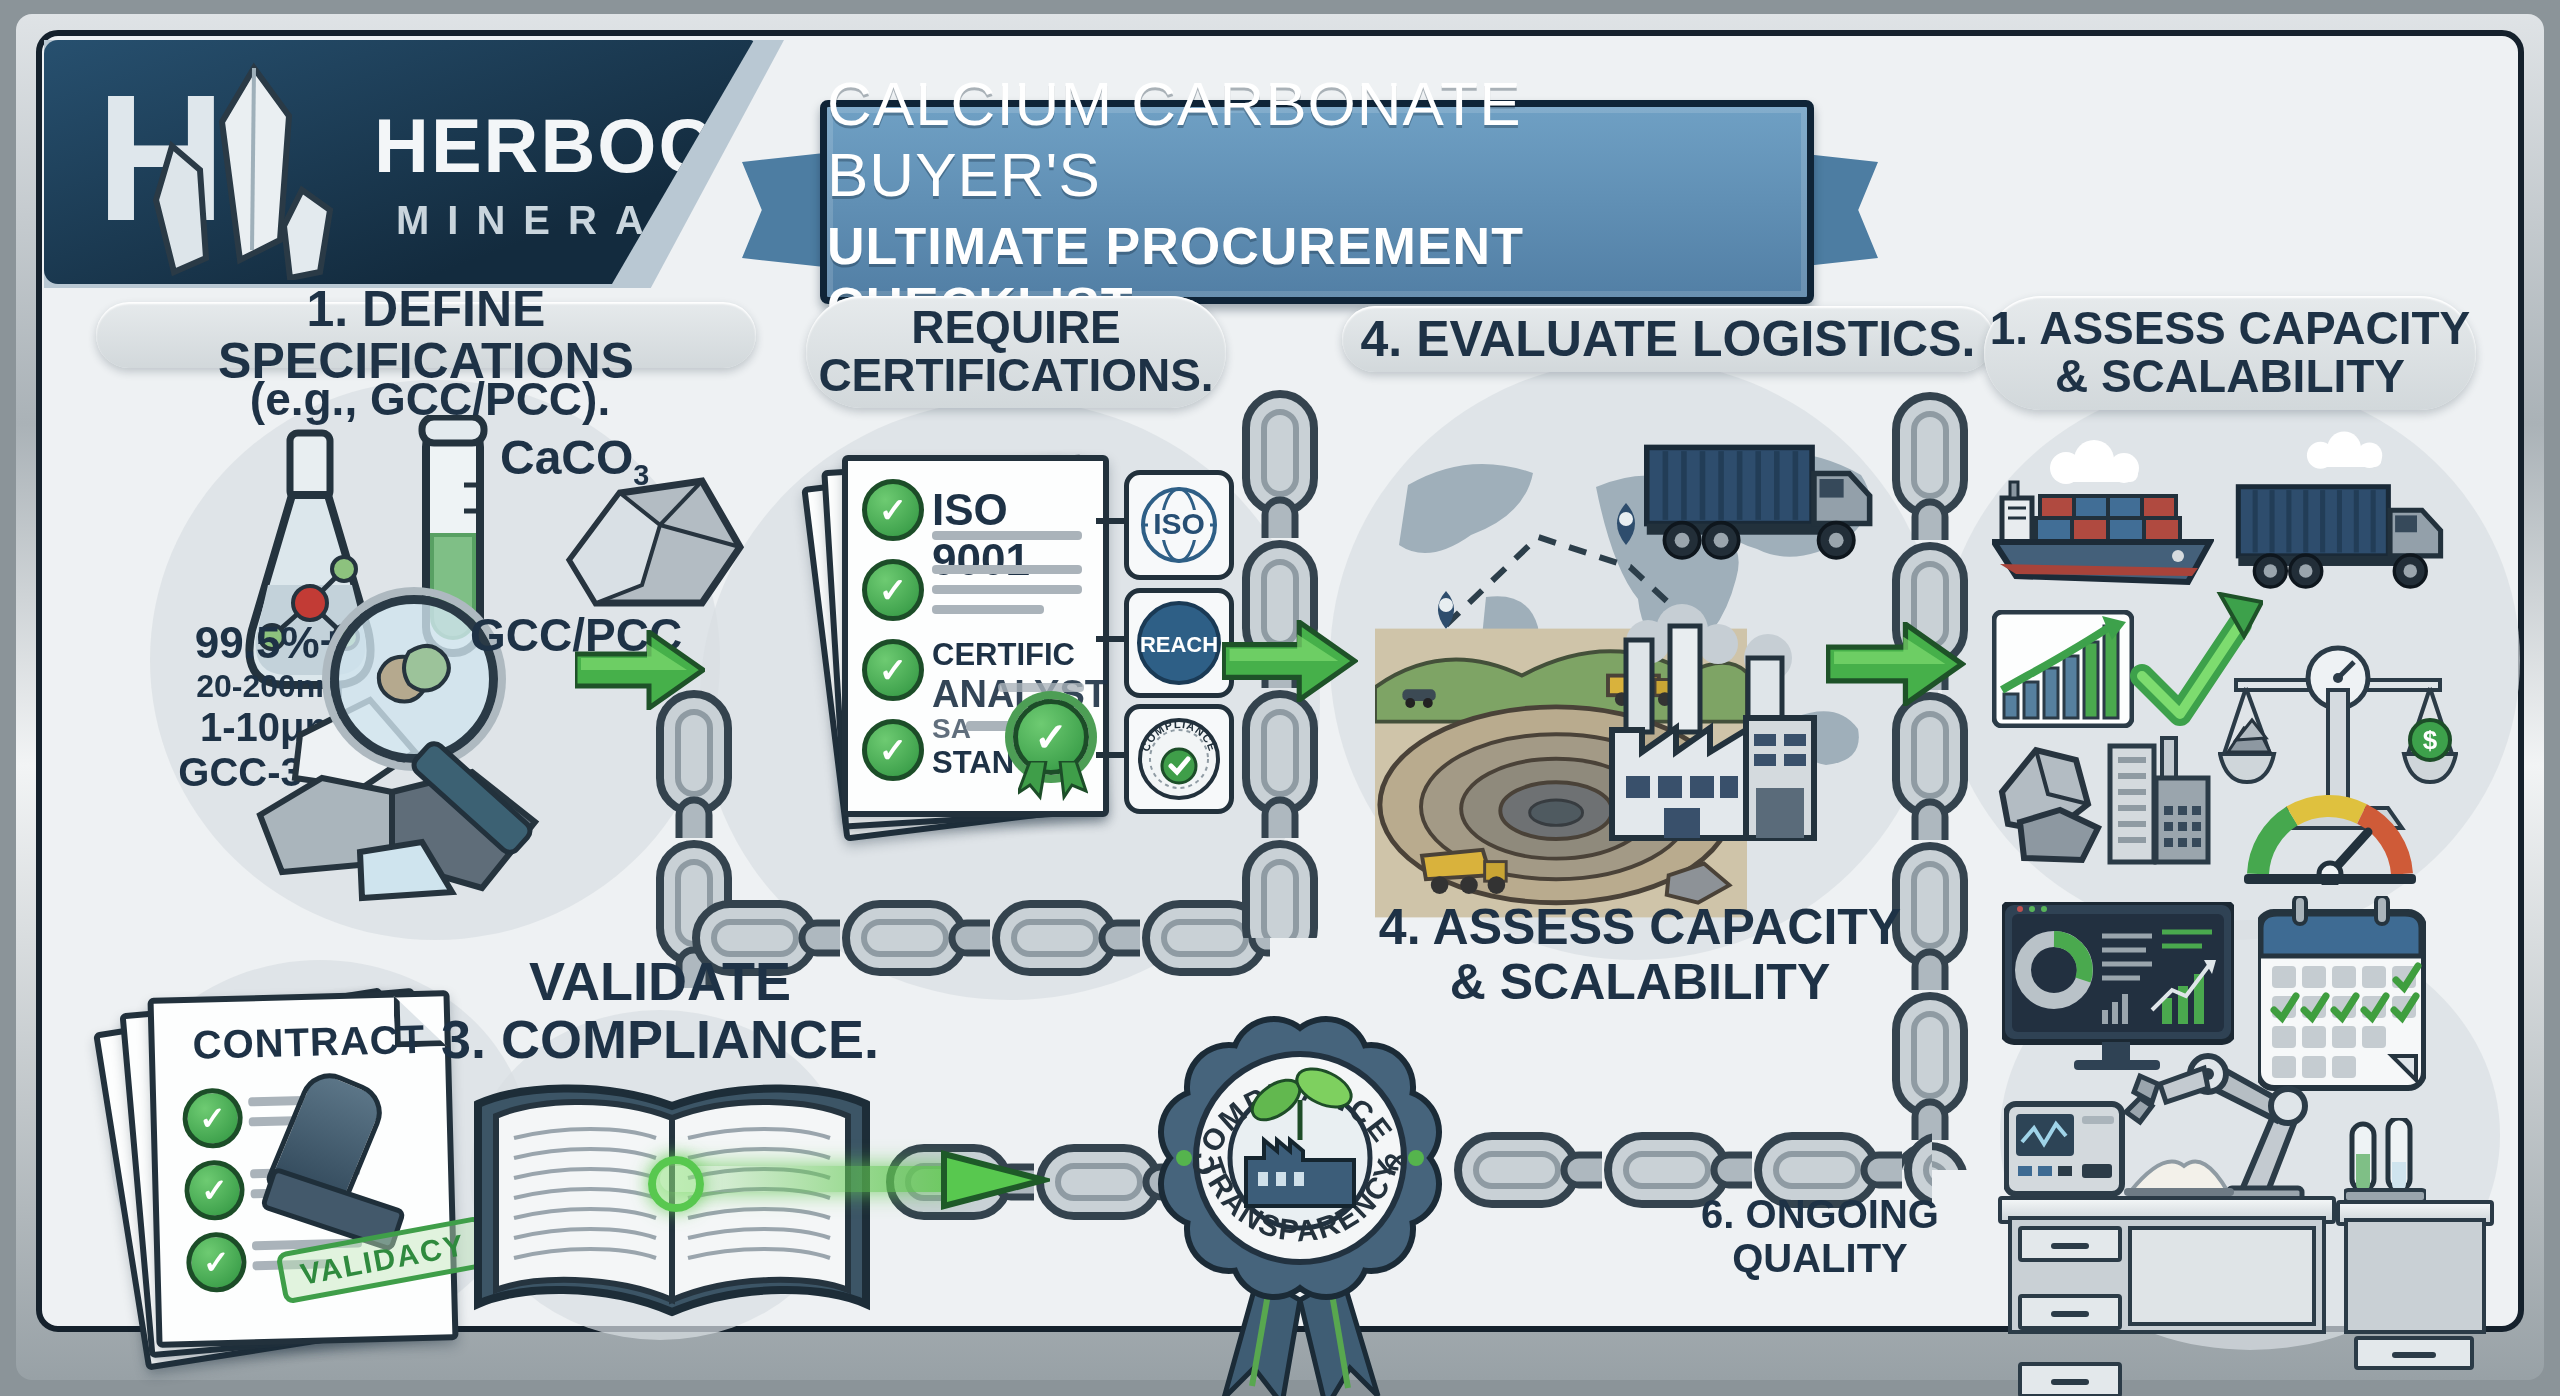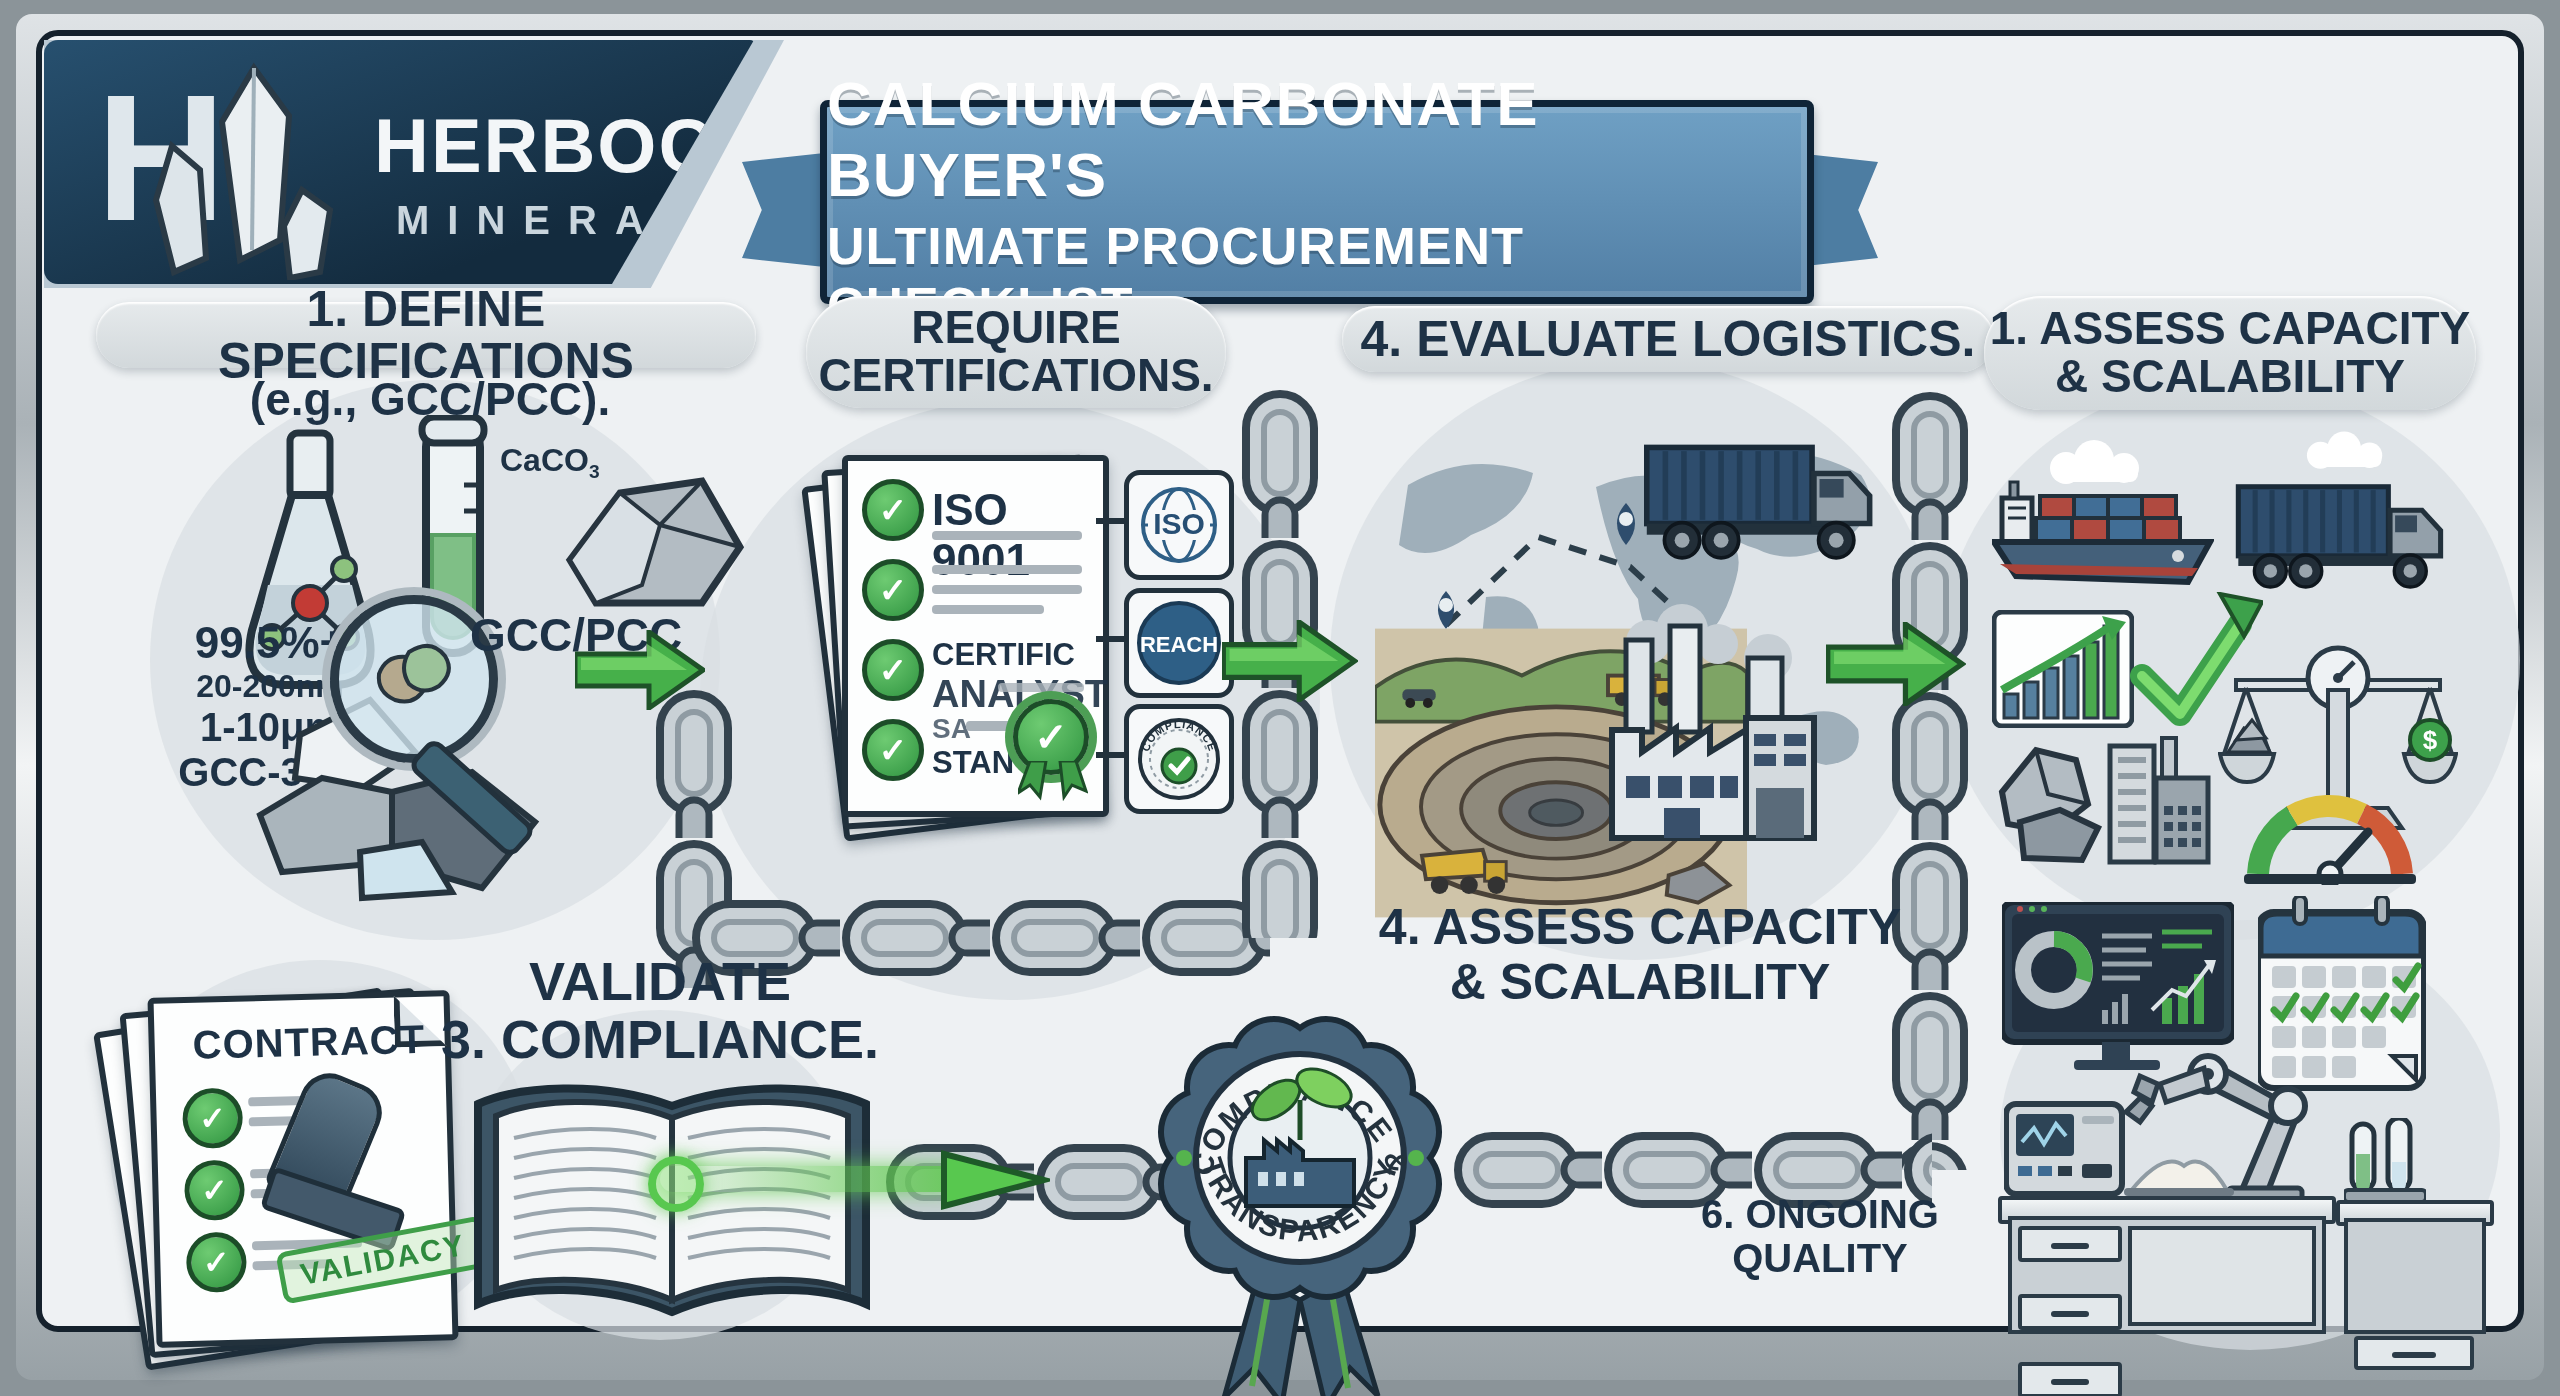--- a/index.html
+++ b/index.html
@@ -82,21 +82,21 @@
   </div>
 
   
   <div class="abs" style="left:742px;top:150px;width:110px;height:120px;background:#4d7da2;
        clip-path:polygon(0 10%,100% 0,100% 100%,0 90%,18% 50%)"></div>
   <div class="abs" style="left:1768px;top:150px;width:110px;height:120px;background:#4d7da2;
        clip-path:polygon(0 0,100% 10%,82% 50%,100% 90%,0 100%)"></div>
   <div class="abs" style="left:820px;top:100px;width:980px;height:190px;border:7px solid #0f2437;border-radius:8px;
        background:linear-gradient(180deg,#6fa0c4,#527fa5);box-shadow:inset 0 0 0 6px rgba(255,255,255,.14),0 6px 10px rgba(15,36,55,.35);
        display:flex;flex-direction:column;align-items:center;justify-content:center;">
-    <div style="font-weight:700;font-size:62px;color:#fff;letter-spacing:1px;text-shadow:0 3px 0 rgba(10,30,45,.3)">CALCIUM CARBONATE BUYER'S</div>
+    <div style="font-weight:400;font-size:62px;color:#fff;letter-spacing:1px;text-shadow:0 3px 0 rgba(10,30,45,.3)">CALCIUM CARBONATE BUYER'S</div>
     <div style="font-weight:800;font-size:52px;color:#fff;letter-spacing:1px;margin-top:6px;text-shadow:0 3px 0 rgba(10,30,45,.3)">ULTIMATE PROCUREMENT CHECKLIST</div>
   </div>
 
   
   <svg class="abs" style="left:652px;top:688px" width="84" height="300">
       <rect width="84" height="300" fill="url(#chainV)"></rect>
     </svg>
   <svg class="abs" style="left:690px;top:896px" width="580" height="84">
       <rect width="580" height="84" fill="url(#chainH)"></rect>
     </svg>
@@ -148,21 +148,21 @@
   </svg>
 
   <svg class="abs" style="left:418px;top:415px" width="70" height="245" viewBox="0 0 70 245">
     <rect x="8" y="6" width="54" height="232" rx="26" fill="#eef3f5" stroke="#24333e" stroke-width="8"></rect>
     <path d="M14,120 h42 v82 a21 21 0 0 1 -42 0 Z" fill="#7fbf86" stroke="#58a063" stroke-width="4"></path>
     <rect x="4" y="2" width="62" height="26" rx="12" fill="#e3eaee" stroke="#24333e" stroke-width="7"></rect>
     <line x1="46" y1="70" x2="58" y2="70" stroke="#24333e" stroke-width="5"></line>
     <line x1="46" y1="96" x2="58" y2="96" stroke="#24333e" stroke-width="5"></line>
   </svg>
 
-  <div class="abs ink" style="left:500px;top:442px;font-size:32px"><span>CaCO</span><sub>3</sub></div>
+  <div class="abs ink" style="left:500px;top:430px;font-size:48px"><span>CaCO</span><sub>3</sub></div>
 
   <svg class="abs" style="left:550px;top:465px" width="210" height="155" viewBox="0 0 210 155">
     <polygon points="20,95 70,28 152,16 190,82 152,138 46,138" fill="#b3bcc3" stroke="#27343f" stroke-width="7"></polygon>
     <polygon points="70,28 110,60 92,120 46,138 20,95" fill="#d9e0e5" stroke="#27343f" stroke-width="4"></polygon>
     <polyline points="110,60 152,16" fill="none" stroke="#27343f" stroke-width="4"></polyline>
     <polyline points="110,60 190,82" fill="none" stroke="#27343f" stroke-width="4"></polyline>
   </svg>
 
   <div class="abs" style="left:100px;top:618px;width:340px;text-align:center">
     <div class="ink" style="font-size:44px">99.5%+</div>

